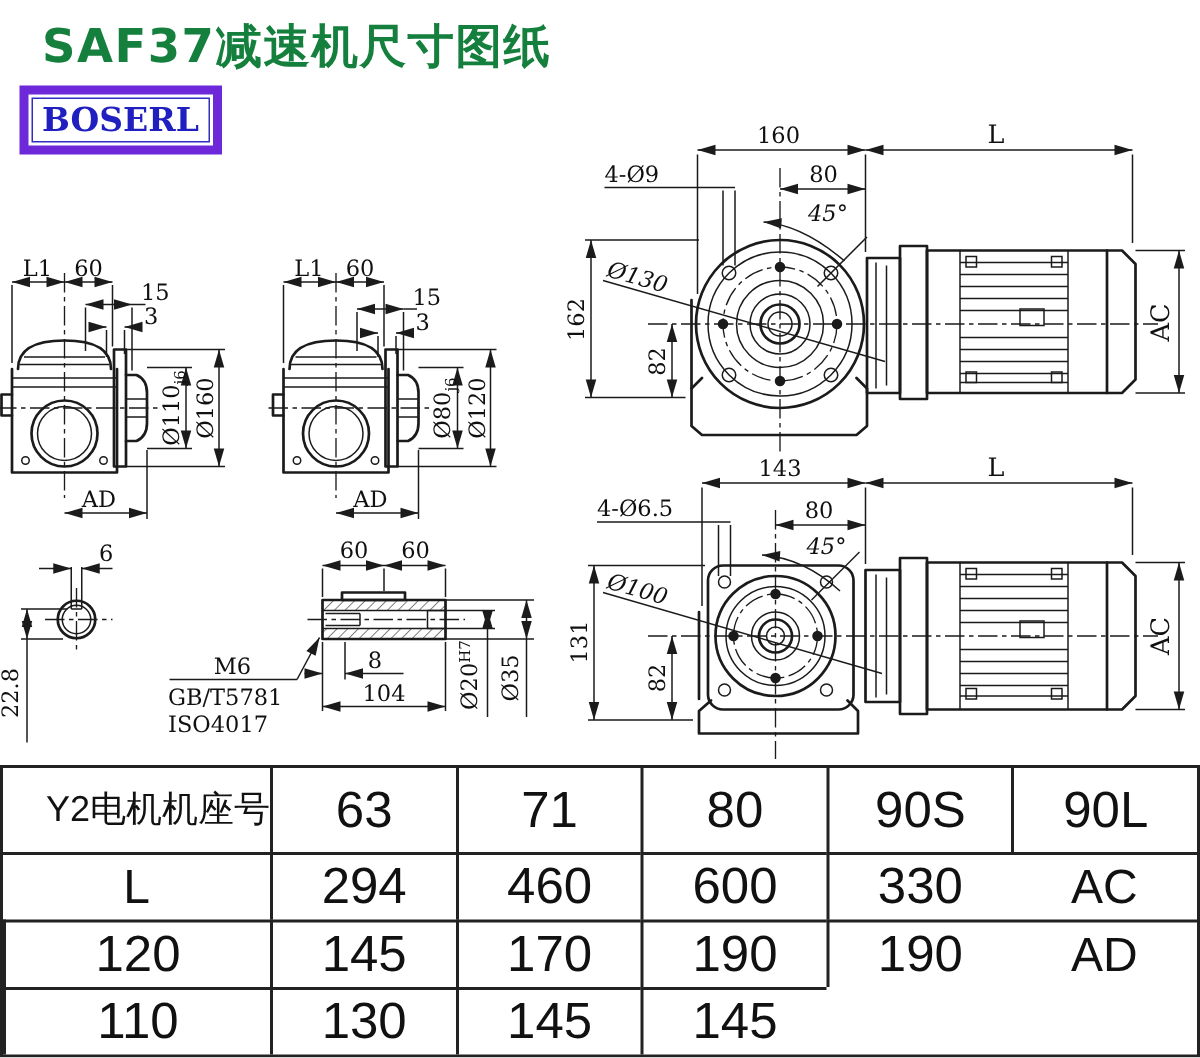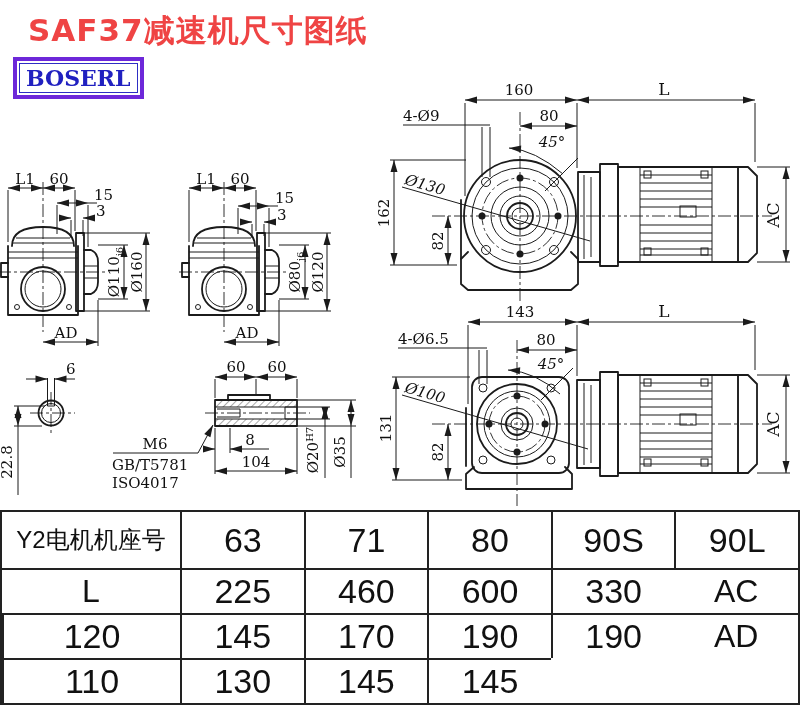--- a/index.html
+++ b/index.html
@@ -1,20 +1,20 @@
 <!DOCTYPE html>
 <html><head>
 <meta charset="utf-8">
 <style>
   html,body{margin:0;padding:0;background:#e8e8e8;}
   #screen{position:relative;width:800px;height:705px;background:#ffffff;overflow:hidden;
           font-family:"Liberation Sans",sans-serif;}
-  .title{position:absolute;left:28px;top:10px;font-size:31px;font-weight:bold;color:#ef4444;
+  .title{position:absolute;left:28px;top:10px;font-size:31px;font-weight:bold;color:#15803d;
          font-family:"DejaVu Sans",sans-serif;letter-spacing:1px;white-space:nowrap;}
-  .logo{position:absolute;left:13px;top:57px;border:4px solid #6d28d9;background:#fff;padding:2px;}
+  .logo{position:absolute;left:13px;top:57px;border:6px solid #6d28d9;background:#fff;padding:2px;}
   .logo-inner{display:block;border:1px solid #2e2ec4;padding:0 6px;color:#2020c0;
               font-family:"DejaVu Serif",serif;font-size:22px;font-weight:bold;line-height:28px;}
   svg.drawings{position:absolute;left:0;top:0;}
   
   .ol{fill:none;stroke:#1b1b1b;stroke-width:1.8;stroke-linejoin:round;stroke-linecap:round;}
   .ml{fill:none;stroke:#1b1b1b;stroke-width:1;}
   .cl{fill:none;stroke:#1b1b1b;stroke-width:0.9;stroke-dasharray:13 3 3 3;}
   .dm{fill:none;stroke:#1b1b1b;stroke-width:1;}
   .a2{marker-start:url(#mA);marker-end:url(#mA);}
   .a1{marker-end:url(#mA);}
@@ -25,21 +25,21 @@
   .lg{font-size:17px;}
   .dot{fill:#1b1b1b;stroke:none;}
   
   .dims-table{position:absolute;left:0;top:510px;width:800px;height:195px;box-sizing:border-box;
               border:2px solid #222;display:grid;grid-template-columns:178px repeat(5,1fr);
               grid-template-rows:56px 1fr 1fr 1fr;background:#fff;}
   .cell{border-left:2px solid #222;border-top:2px solid #222;display:flex;align-items:center;
         justify-content:center;font-size:34px;color:#111;}
   .cell.c1{border-left:none;}
   .cell.r1{border-top:none;}
-  .head-cell{flex-direction:row;line-height:1.05;justify-content:center;}
+  .head-cell{flex-direction:row;line-height:1.05;justify-content:flex-end;}
   .head-cell .cn{font-size:24px;}
   .head-cell .en{font-size:21px;font-family:"Liberation Mono",monospace;letter-spacing:1px;}
   .rowlab{font-size:32px;}
 </style>
 </head>
 <body>
 
 <div id="screen">
 
   <div class="title">SAF37减速机尺寸图纸</div>
@@ -302,21 +302,21 @@
     <div class="cell c1 r1 head-cell">
       <div class="cn">Y2电机机座号</div>
     </div>
     <div class="cell r1">63</div>
     <div class="cell r1">71</div>
     <div class="cell r1">80</div>
     <div class="cell r1">90S</div>
     <div class="cell r1">90L</div>
 
     <div class="cell c1 rowlab">L</div>
-    <div class="cell">225</div>
+    <div class="cell">294</div>
     <div class="cell">460</div>
     <div class="cell">600</div>
     <div class="cell">330</div>
 
     <div class="cell c1 rowlab">AC</div>
     <div class="cell">120</div>
     <div class="cell">145</div>
     <div class="cell">170</div>
     <div class="cell">190</div>
     <div class="cell">190</div>

